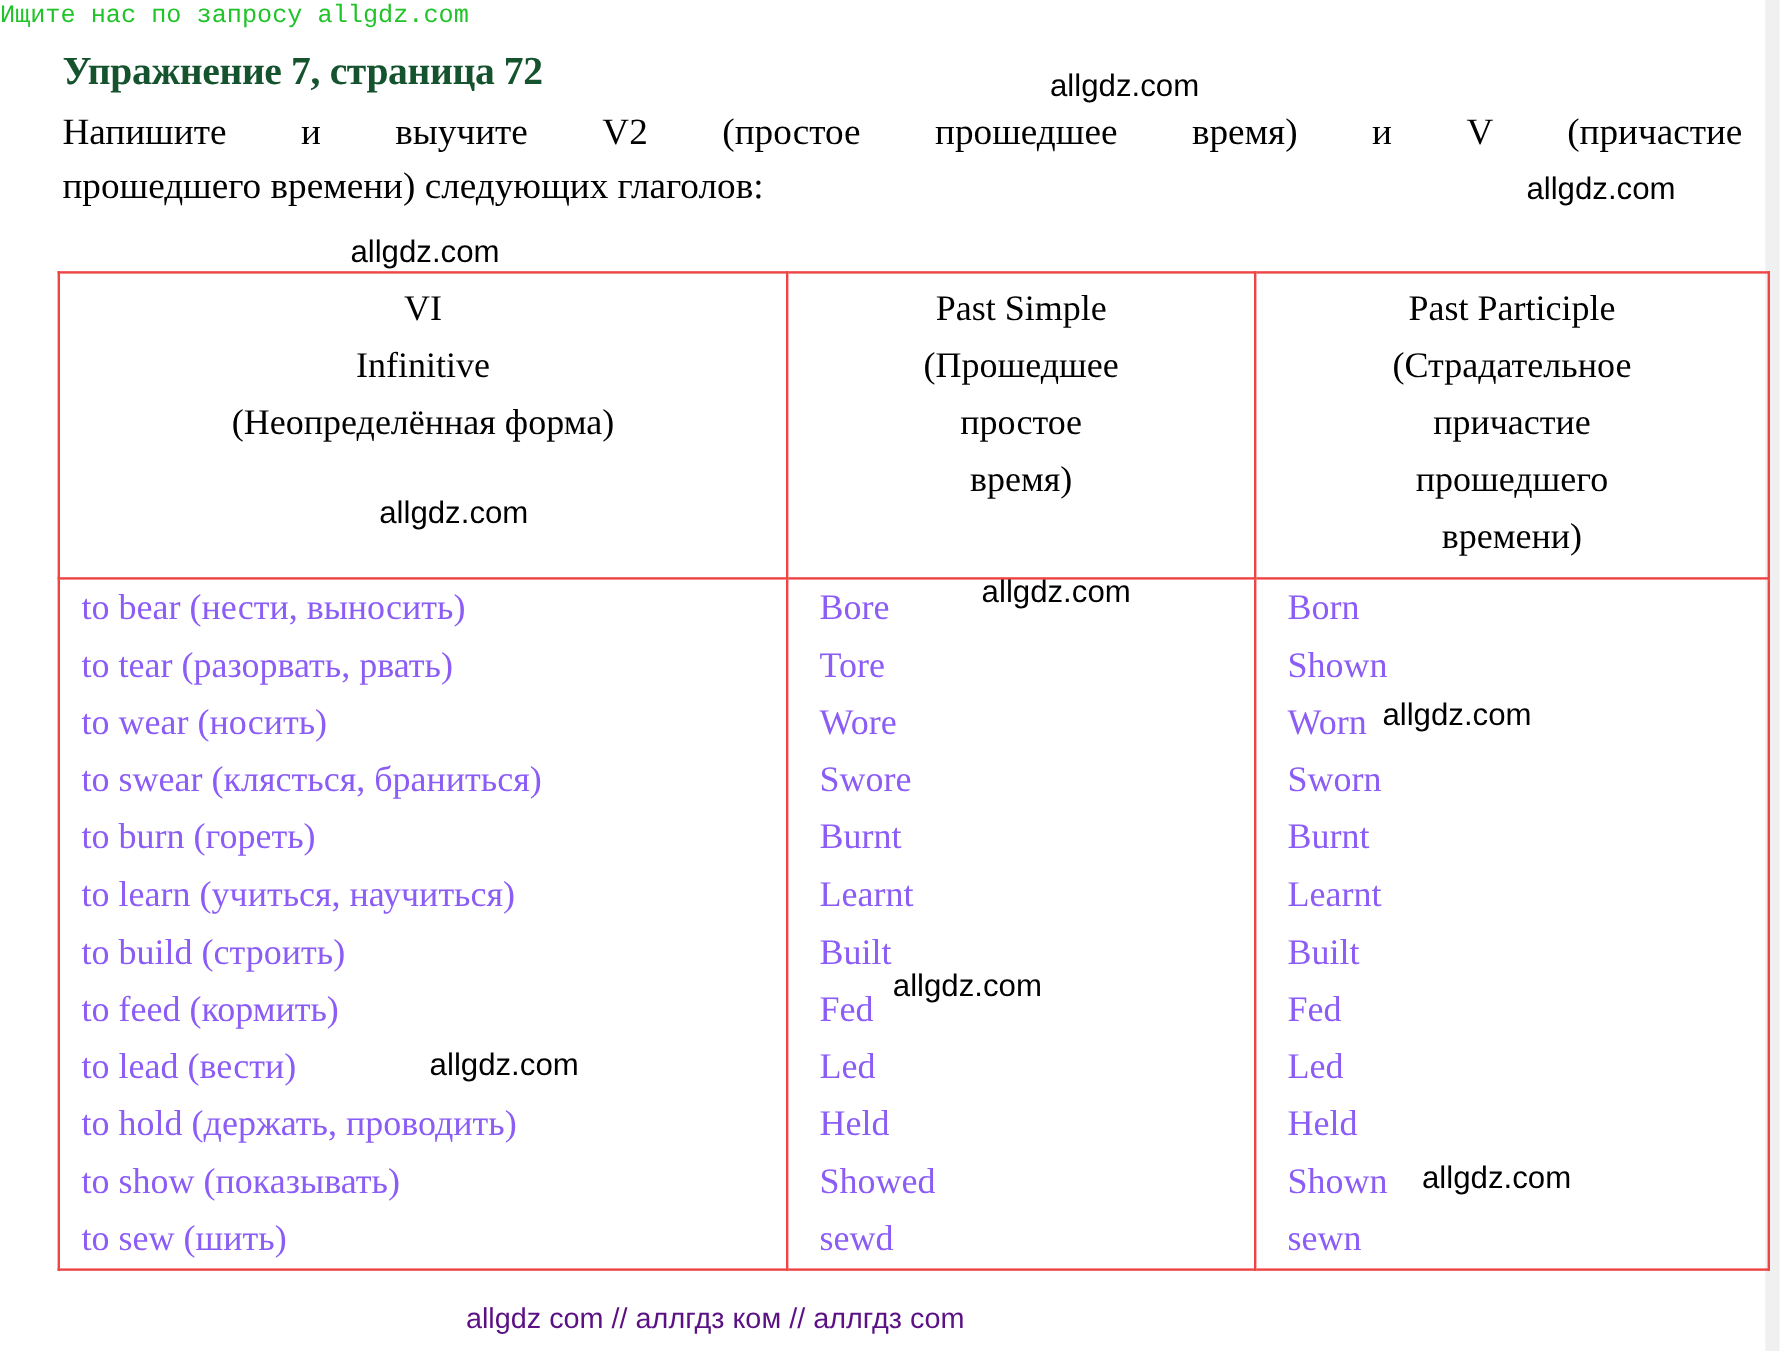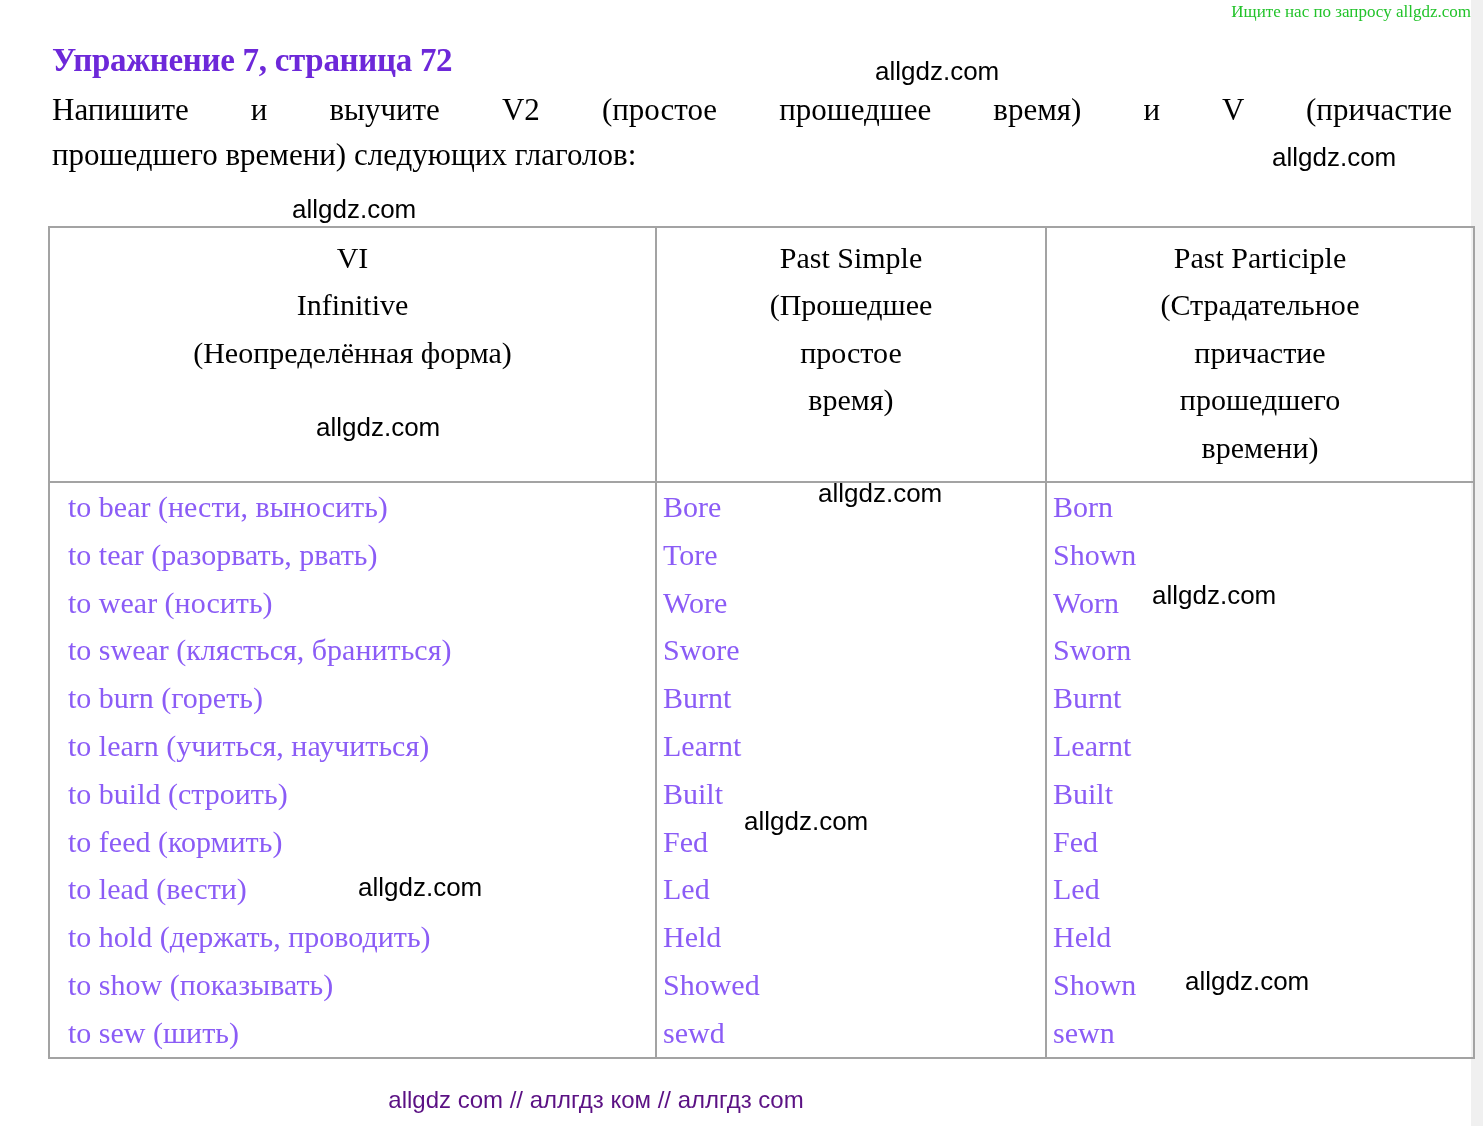--- a/index.html
+++ b/index.html
@@ -23,35 +23,35 @@
     width: 12px;
     height: 1126px;
     background: #f0f0f0;
   }
 
   .top-banner {
     position: absolute;
     top: 2px;
     left: 0;
     width: 1471px;
-    text-align: right;
+    text-align: left;
     color: #22c32a;
-    font-family: Liberation Serif, serif;
-    font-size: 17px;
+    font-family: Liberation Mono, monospace;
+    font-size: 21px;
     letter-spacing: 0px;
     white-space: nowrap;
   }
 
   .page-title {
     position: absolute;
     left: 52px;
     top: 42px;
     font-size: 33px;
     font-weight: bold;
-    color: #6d28d9;
+    color: #14532d;
     white-space: nowrap;
     letter-spacing: -0.3px;
   }
 
   .intro {
     position: absolute;
     left: 52px;
     top: 88px;
     width: 1400px;
     font-size: 31px;
@@ -83,21 +83,21 @@
   
   .verb-table {
     position: absolute;
     left: 48px;
     top: 226px;
     width: 1397px;
     border-collapse: collapse;
     table-layout: fixed;
   }
   .verb-table td, .verb-table th {
-    border: 2px solid #a3a3a3;
+    border: 2px solid #ef4444;
     padding: 0;
     vertical-align: top;
   }
   .verb-table th {
     font-weight: normal;
     text-align: center;
     font-size: 30px;
     line-height: 1.58;
     padding: 6px 4px 10px 4px;
     height: 228px;
@@ -119,21 +119,21 @@
     list-style: none;
   }
   .cell-list li {
     font-size: 30px;
     line-height: 47.8px;
     color: #8b5cf6;
     white-space: nowrap;
     padding-left: 18px;
   }
   .col-2 .cell-list li,
-  .col-3 .cell-list li { padding-left: 6px; }
+  .col-3 .cell-list li { padding-left: 26px; }
 
   .footer {
     position: absolute;
     left: 0;
     top: 1086px;
     width: 1192px;
     text-align: center;
     color: #5b1184;
     font-family: "Liberation Sans", "DejaVu Sans", sans-serif;
     font-size: 24px;

